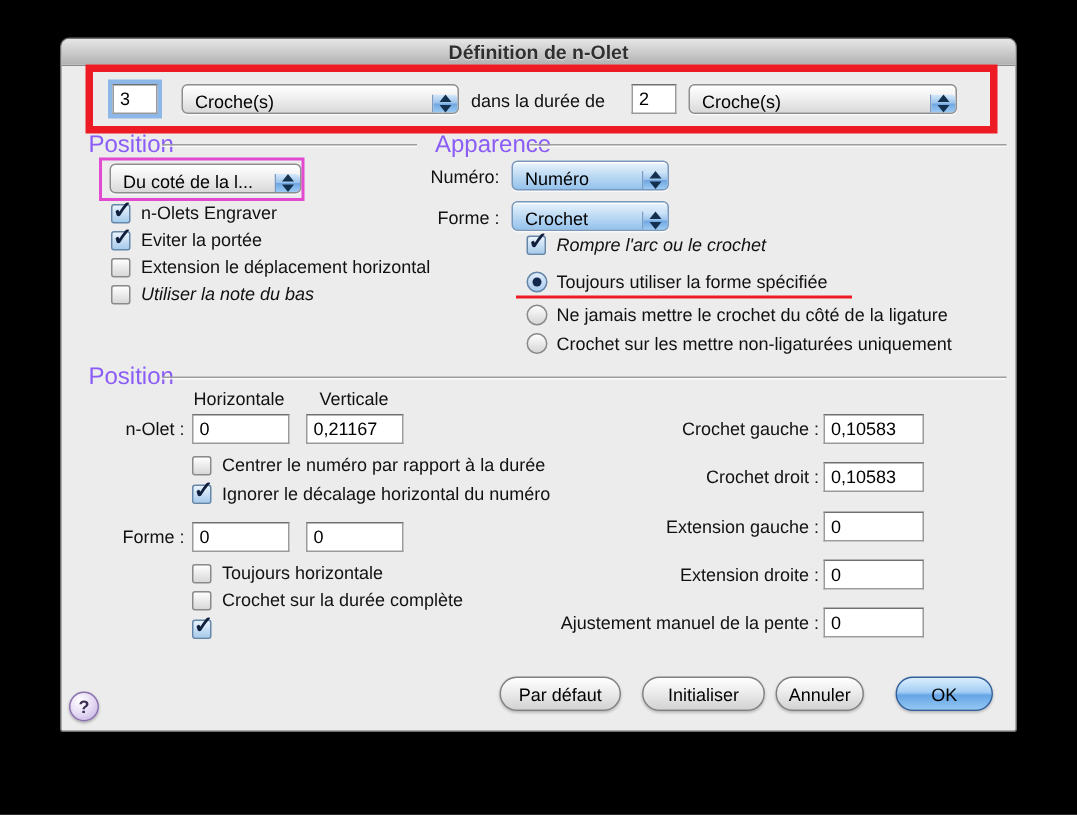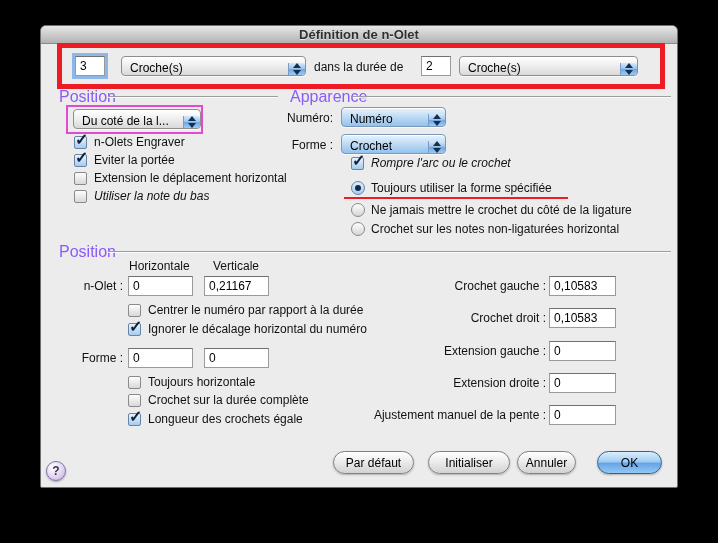--- a/index.html
+++ b/index.html
@@ -127,21 +127,21 @@
 
     <span class="cbox checked" style="left:310px;top:131px;"></span>
     <span class="lbl" style="left:330px;top:130px;font-style:italic;">Rompre l'arc ou le crochet</span>
 
     <span class="radio selected" style="left:310px;top:155px;"></span>
     <span class="lbl" style="left:330px;top:155px;">Toujours utiliser la forme spécifiée</span>
     <div class="ann-underline"></div>
     <span class="radio" style="left:310px;top:177px;"></span>
     <span class="lbl" style="left:330px;top:177px;">Ne jamais mettre le crochet du côté de la ligature</span>
     <span class="radio" style="left:310px;top:196px;"></span>
-    <span class="lbl" style="left:330px;top:196px;">Crochet sur les notes non-ligaturées horizontal</span>
+    <span class="lbl" style="left:330px;top:196px;">Crochet sur les mettre non-ligaturées uniquement</span>
 
     <span class="ghead" style="left:18px;top:217px;">Position</span>
     <div class="gline" style="left:67px;top:225px;width:563px;"></div>
 
     <span class="lbl" style="left:88px;top:233px;">Horizontale</span>
     <span class="lbl" style="left:172px;top:233px;">Verticale</span>
 
     <span class="lbl r" style="left:0px;top:253px;width:82px;">n-Olet :</span>
     <input class="tfield" style="left: 87px; top: 250px; width: 65px;" value="0">
     <input class="tfield" style="left: 163px; top: 250px; width: 65px;" value="0,21167">
@@ -153,21 +153,20 @@
 
     <span class="lbl r" style="left:0px;top:325px;width:82px;">Forme :</span>
     <input class="tfield" style="left: 87px; top: 322px; width: 65px;" value="0">
     <input class="tfield" style="left: 163px; top: 322px; width: 65px;" value="0">
 
     <span class="cbox" style="left:87px;top:350px;"></span>
     <span class="lbl" style="left:107px;top:349px;">Toujours horizontale</span>
     <span class="cbox" style="left:87px;top:368px;"></span>
     <span class="lbl" style="left:107px;top:367px;">Crochet sur la durée complète</span>
     <span class="cbox checked" style="left:87px;top:387px;"></span>
-    <span class="lbl" style="left:107px;top:386px;">Longueur des crochets égale</span>
 
     <span class="lbl r" style="left:300px;top:253px;width:205px;">Crochet gauche :</span>
     <input class="tfield" style="left: 508px; top: 250px; width: 67px;" value="0,10583">
     <span class="lbl r" style="left:300px;top:285px;width:205px;">Crochet droit :</span>
     <input class="tfield" style="left: 508px; top: 282px; width: 67px;" value="0,10583">
     <span class="lbl r" style="left:300px;top:318px;width:205px;">Extension gauche :</span>
     <input class="tfield" style="left: 508px; top: 315px; width: 67px;" value="0">
     <span class="lbl r" style="left:300px;top:350px;width:205px;">Extension droite :</span>
     <input class="tfield" style="left: 508px; top: 347px; width: 67px;" value="0">
     <span class="lbl r" style="left:300px;top:382px;width:205px;">Ajustement manuel de la pente :</span>

